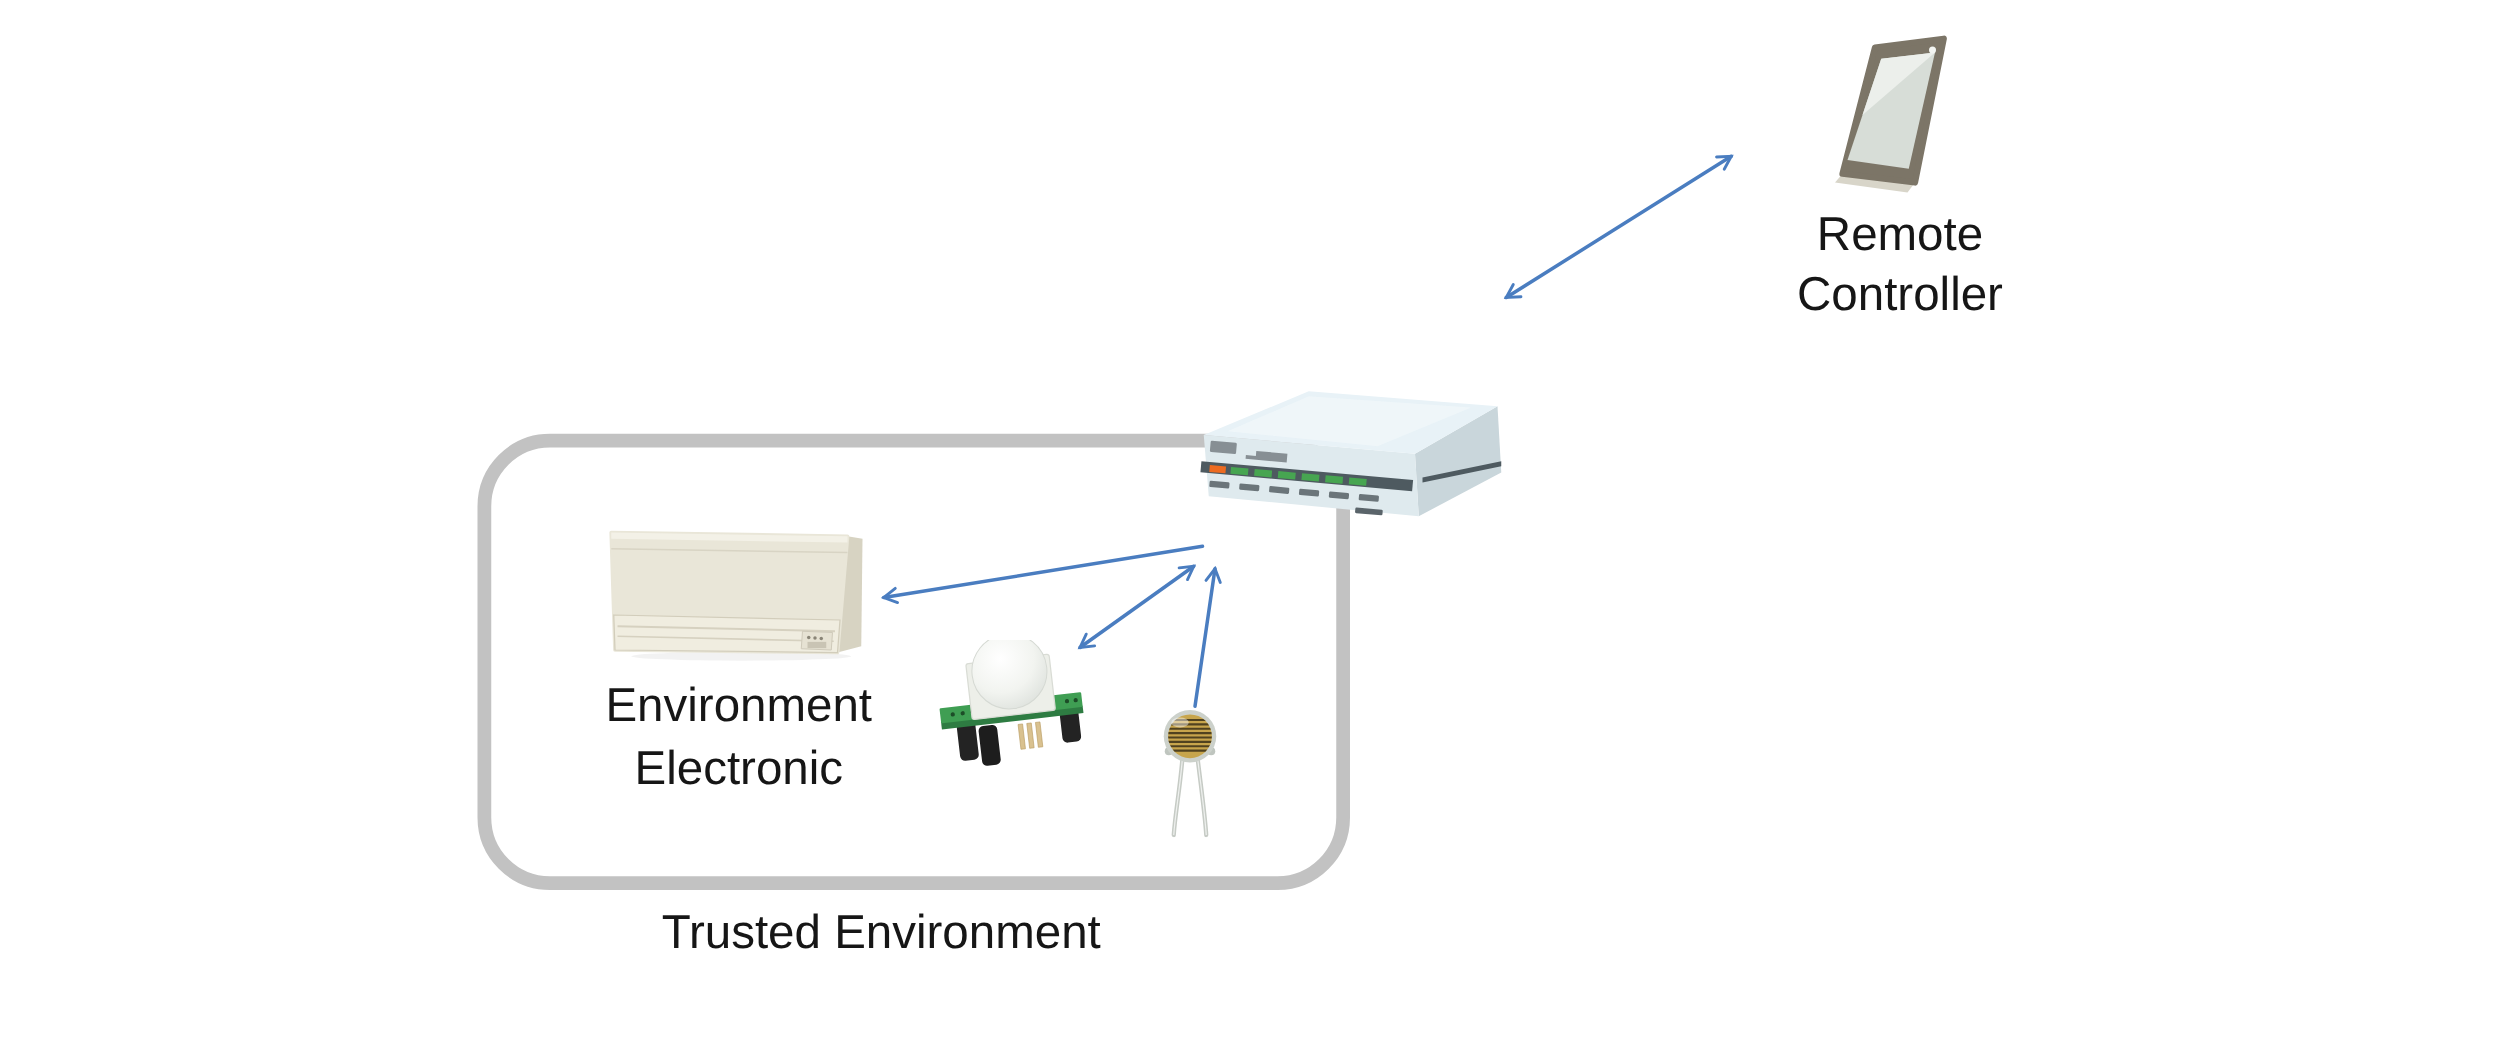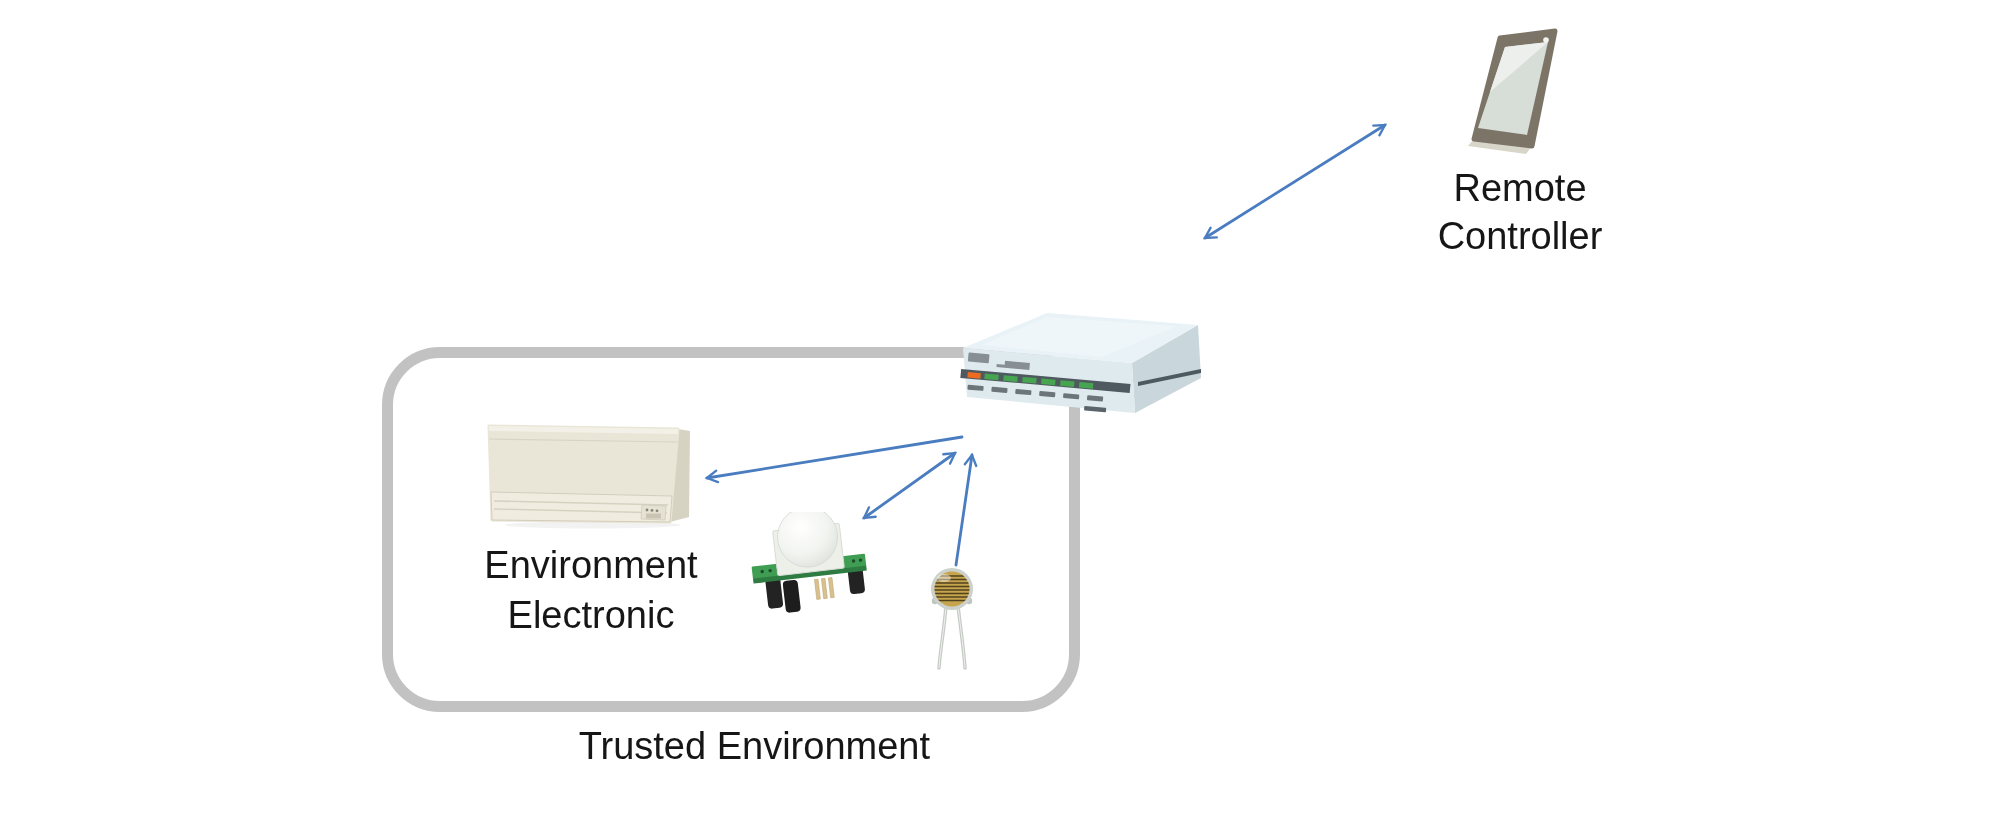--- a/index.html
+++ b/index.html
@@ -24,21 +24,21 @@
     z-index:4;
     color:#161616;
     font-size:38px;
     line-height:48px;
     text-align:center;
     letter-spacing:0px;
   }
   #edge-device-label{left:975px;top:232px;width:280px;}
   #remote-controller-label{left:1400px;top:164px;width:240px;}
   #electronic-appliances-label{left:460px;top:540px;width:262px;line-height:50px;}
-  #trusted-environment-label{left:480px;top:722px;width:450px;text-align:right;}
+  #trusted-environment-label{left:480px;top:722px;width:450px;}
 </style>
 </head>
 <body>
 
 <div id="canvas">
 
   <div id="trusted-box" class="abs"></div>
 
   <div class="abs icon-wrap" style="left:483px;top:418px;width:215px;height:112px;">
     <svg width="215" height="112" viewBox="0 0 215 112">

